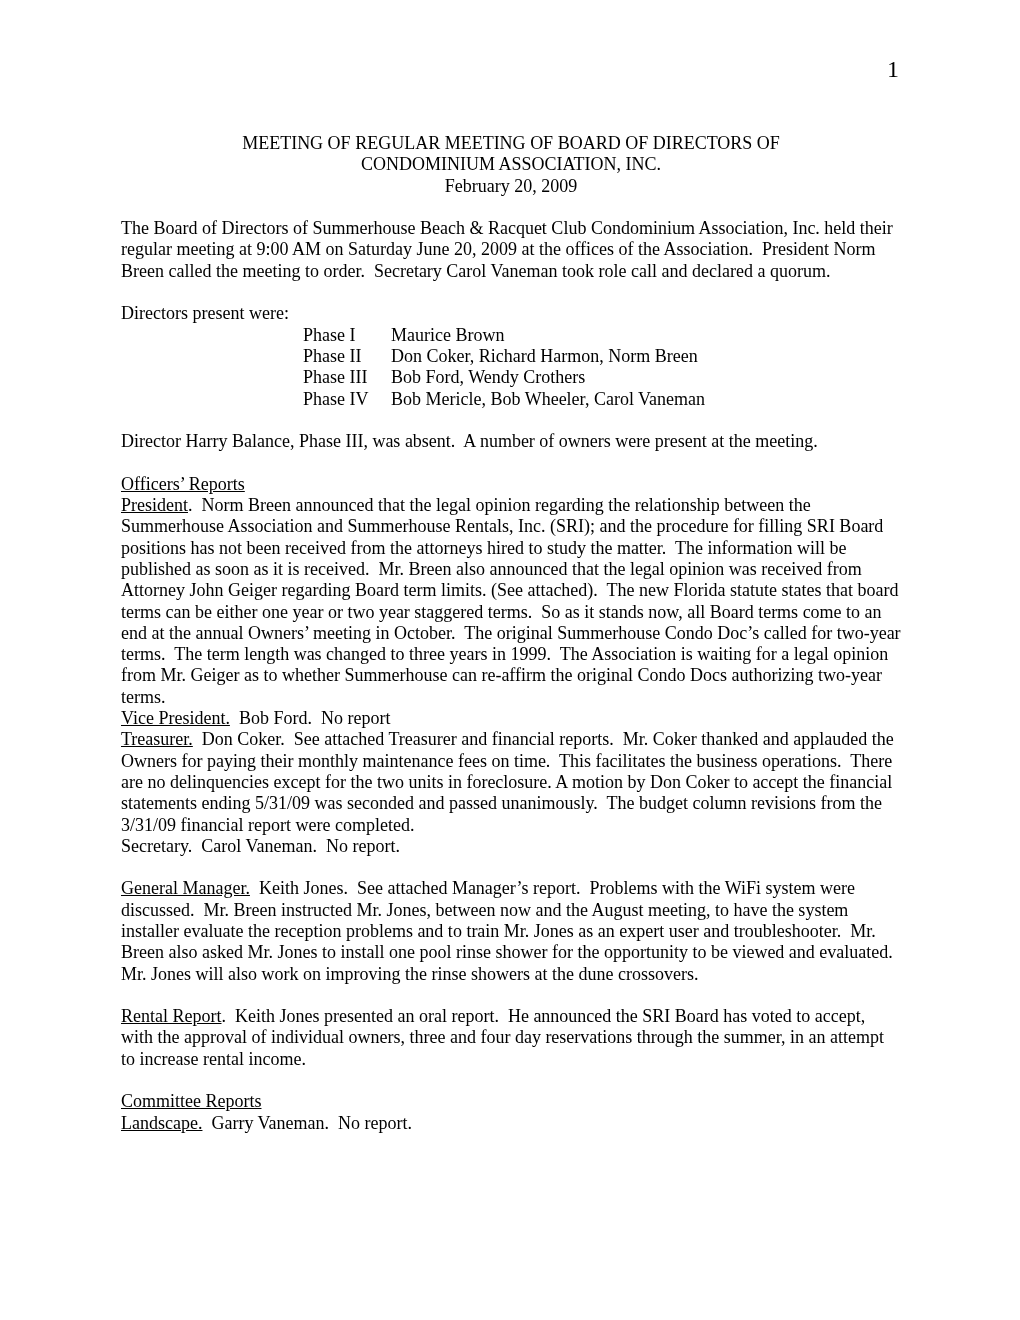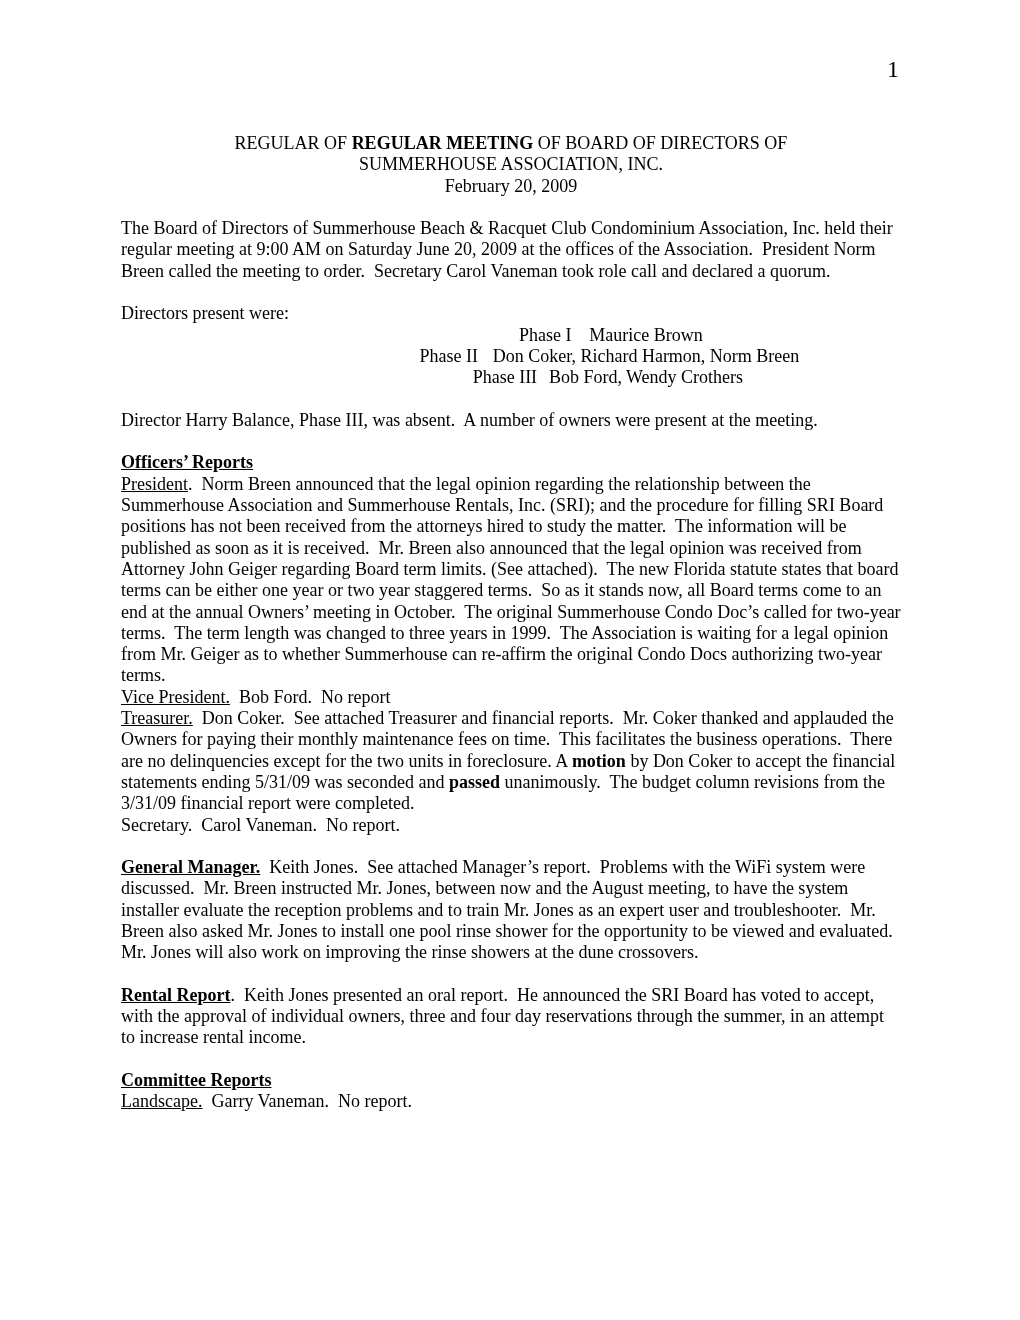--- a/index.html
+++ b/index.html
@@ -24,49 +24,50 @@
   .content {
     position: absolute;
     left: 121px;
     top: 133px;
     width: 780px;
   }
   .block { margin-top: 21.3px; }
   .block.first { margin-top: 0; }
   p { margin: 0; white-space: pre-wrap; }
   .title-block { text-align: center; }
-  .b { font-weight: bold; }
+  .b { font-weight: normal; }
   .u { text-decoration: underline; }
-  .phase-row { padding-left: 182px; text-align: center; }
+  .phase-row { padding-left: 182px; }
   .phase-label { display: inline-block; width: 88px; }
 </style>
 </head>
 <body>
 
 <div class="page">
 
   <div class="pageno">1</div>
 
   <div class="content">
 
     <div class="block first title-block">
-      <p><span>REGULAR OF </span><span class="b">REGULAR MEETING</span><span> OF BOARD OF DIRECTORS OF</span></p>
-      <p>SUMMERHOUSE ASSOCIATION, INC.</p>
+      <p><span>MEETING OF </span><span class="b">REGULAR MEETING</span><span> OF BOARD OF DIRECTORS OF</span></p>
+      <p>CONDOMINIUM ASSOCIATION, INC.</p>
       <p>February 20, 2009</p>
     </div>
 
     <div class="block">
       <p>The Board of Directors of Summerhouse Beach &amp; Racquet Club Condominium Association, Inc. held their regular meeting at 9:00 AM on Saturday June 20, 2009 at the offices of the Association.  President Norm Breen called the meeting to order.  Secretary Carol Vaneman took role call and declared a quorum.</p>
     </div>
 
     <div class="block">
       <p>Directors present were:</p>
       <p class="phase-row"><span class="phase-label">Phase I</span><span>Maurice Brown</span></p>
       <p class="phase-row"><span class="phase-label">Phase II</span><span>Don Coker, Richard Harmon, Norm Breen</span></p>
       <p class="phase-row"><span class="phase-label">Phase III</span><span>Bob Ford, Wendy Crothers</span></p>
+      <p class="phase-row"><span class="phase-label">Phase IV</span><span>Bob Mericle, Bob Wheeler, Carol Vaneman</span></p>
     </div>
 
     <div class="block">
       <p>Director Harry Balance, Phase III, was absent.  A number of owners were present at the meeting.</p>
     </div>
 
 
     <div class="block">
       <p class="b u">Officers’ Reports</p>
       <p><span class="u">President</span><span>.  Norm Breen announced that the legal opinion regarding the relationship between the Summerhouse Association and Summerhouse Rentals, Inc. (SRI); and the procedure for filling SRI Board positions has not been received from the attorneys hired to study the matter.  The information will be published as soon as it is received.  Mr. Breen also announced that the legal opinion was received from Attorney John Geiger regarding Board term limits. (See attached).  The new Florida statute states that board terms can be either one year or two year staggered terms.  So as it stands now, all Board terms come to an end at the annual Owners’ meeting in October.  The original Summerhouse Condo Doc’s called for two-year terms.  The term length was changed to three years in 1999.  The Association is waiting for a legal opinion from Mr. Geiger as to whether Summerhouse can re-affirm the original Condo Docs authorizing two-year terms.</span></p>

